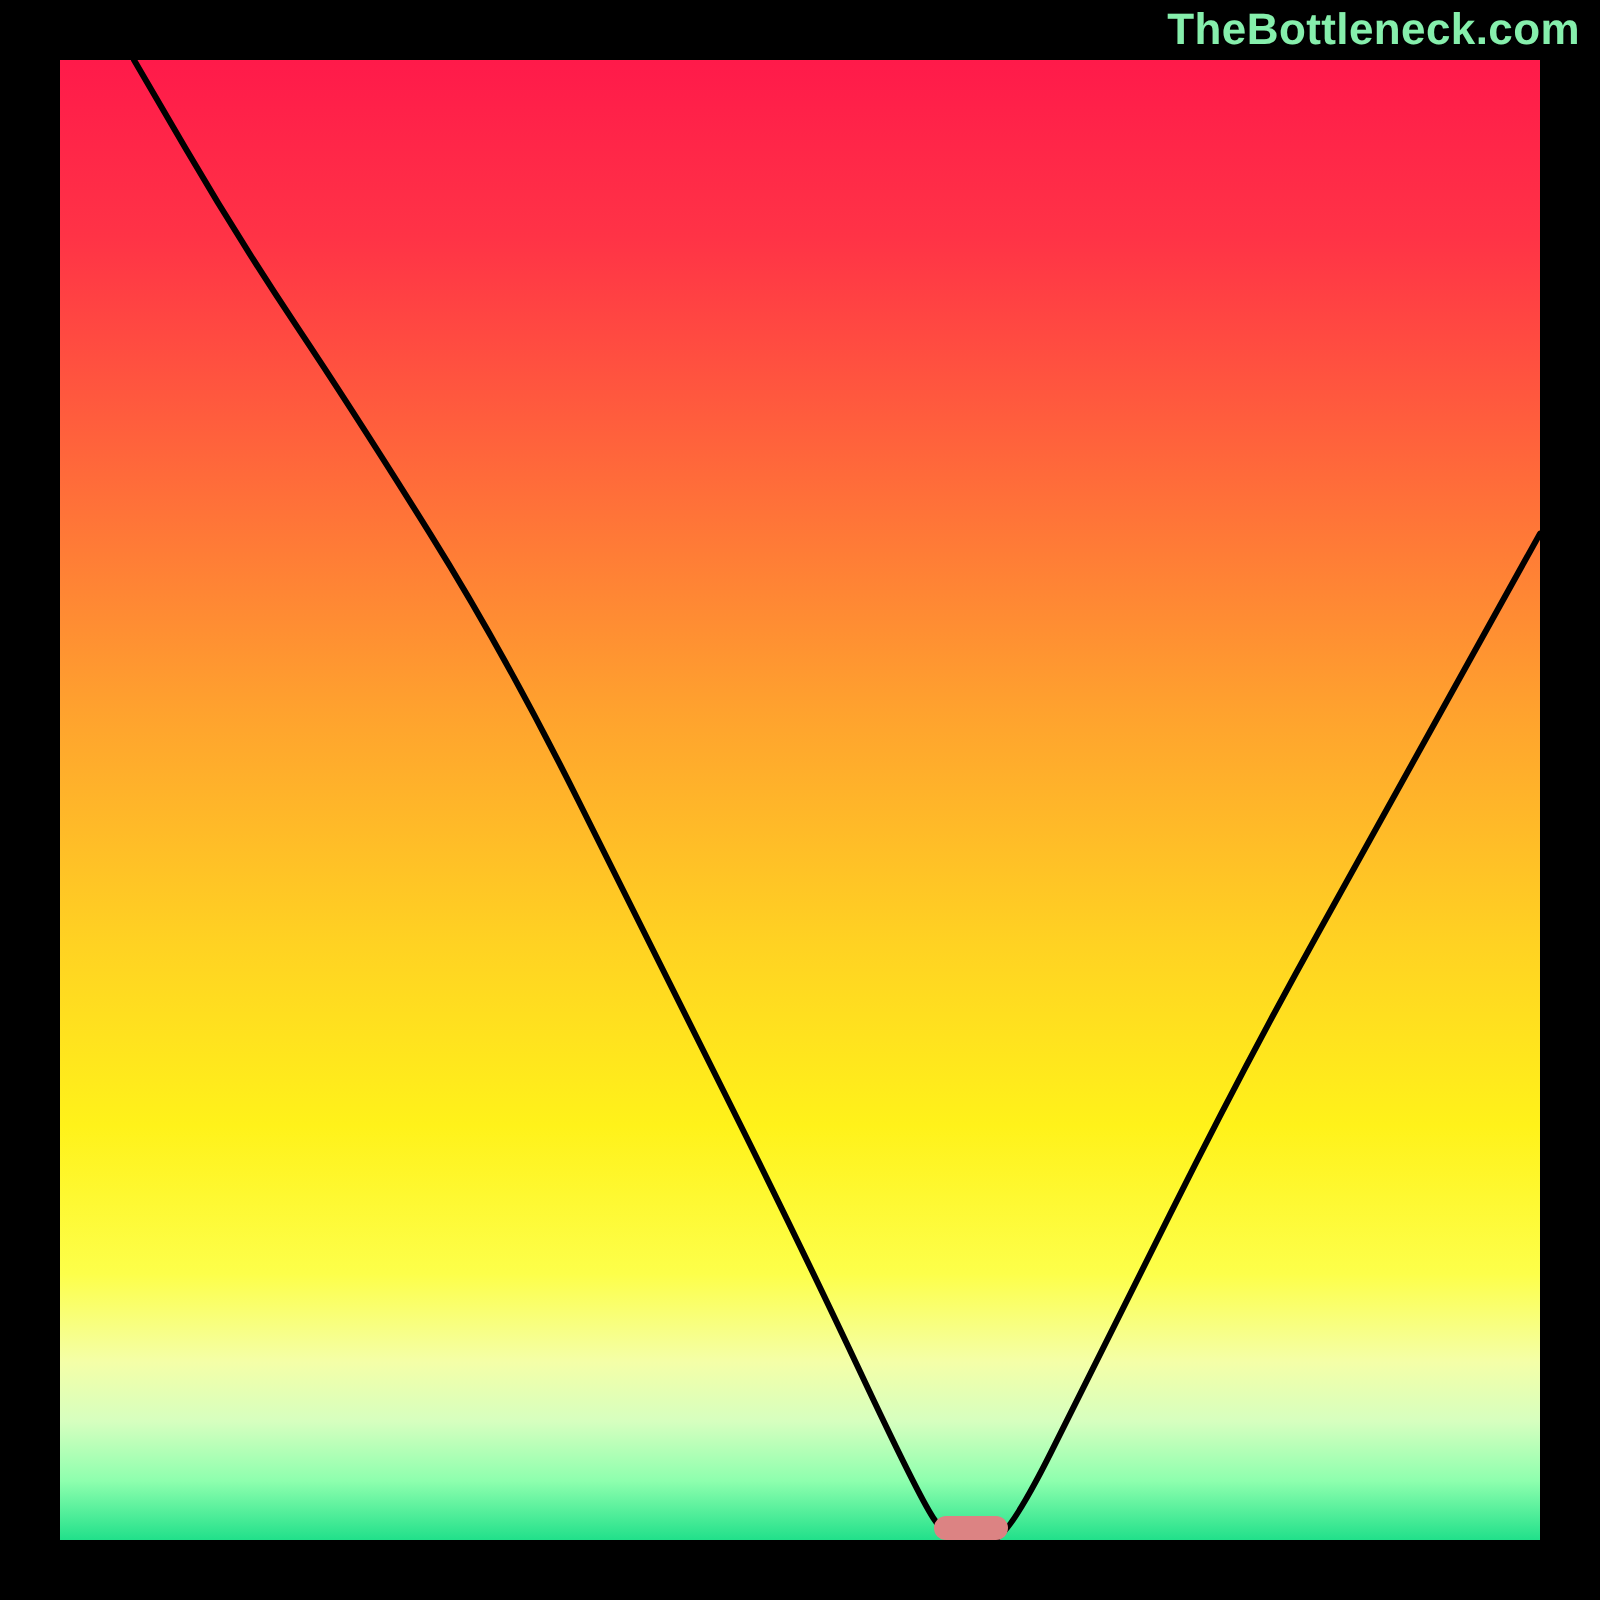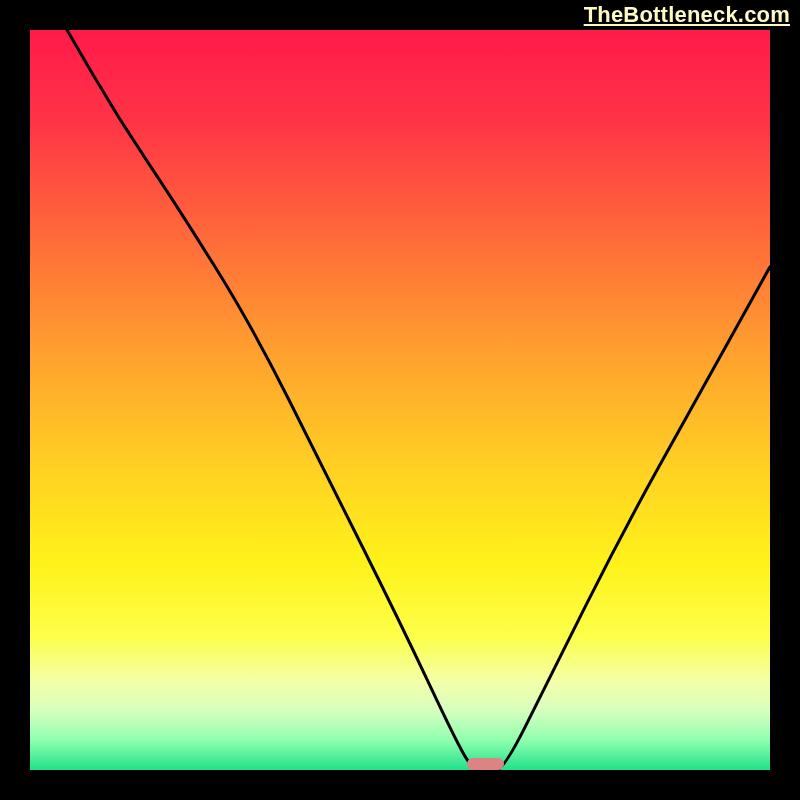--- a/index.html
+++ b/index.html
@@ -14,26 +14,25 @@
   .frame {
     position: relative;
     width: 800px;
     height: 800px;
     background: #000;
   }
   .watermark {
     position: absolute;
     top: 2px;
     right: 10px;
-    color: #fef9c3;
+    color: #86efac;
     font-size: 22px;
     font-weight: 600;
     letter-spacing: 0.2px;
     z-index: 5;
-    text-decoration: underline;
   }
   .plot-area {
     position: absolute;
     left: 30px;
     top: 30px;
     width: 740px;
     height: 740px;
     overflow: hidden;
   }
   .plot-area svg {

